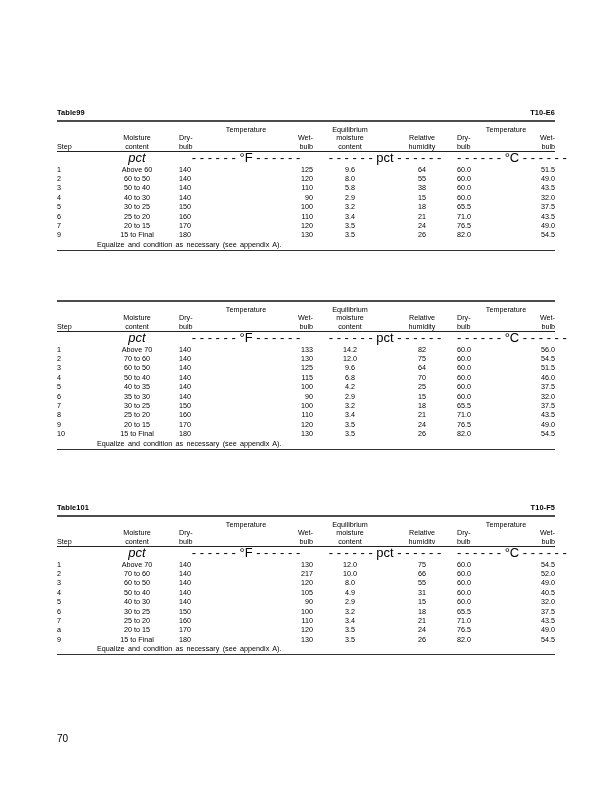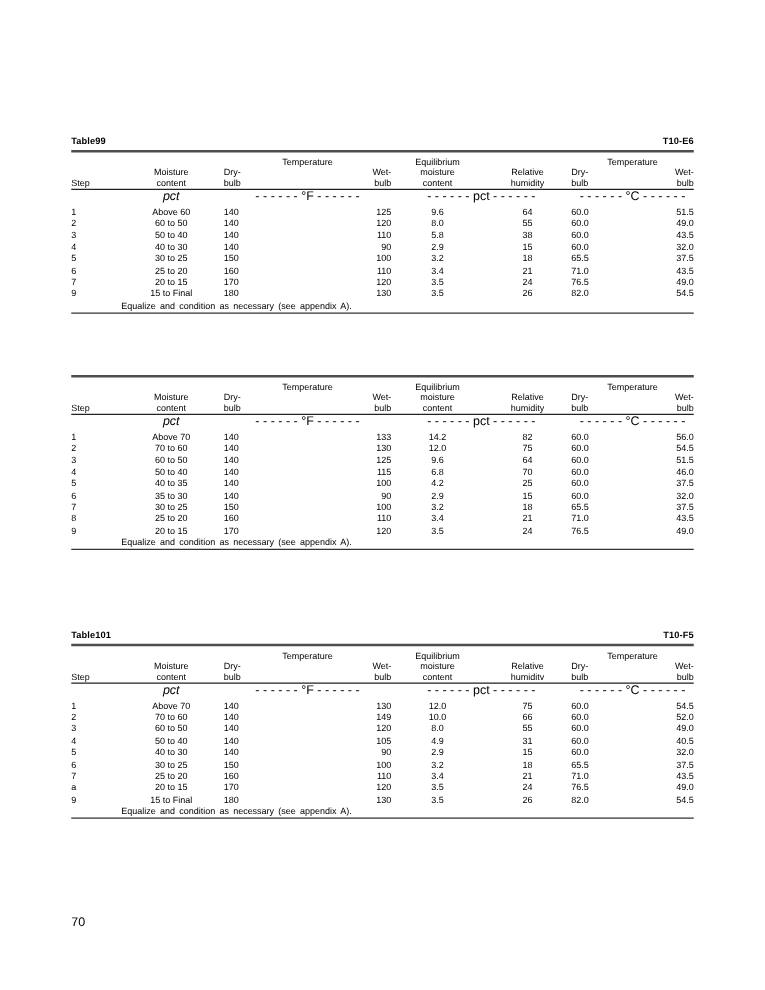--- a/index.html
+++ b/index.html
@@ -91,21 +91,21 @@
     font-weight: bold;
     font-size: 7.2px;
     line-height: 8.6px;
   }
 
   .ctr { text-align: center; }
   .lft { text-align: left; }
   .rgt { text-align: right; }
 
   .unit-row td {
-    font-size: 10px;
+    font-size: 13px;
     line-height: 12.5px;
     font-style: italic;
     text-align: center;
     white-space: nowrap;
   }
   .unit-row td.plain { font-style: normal; }
 
   .data-row td {
     font-size: 7.2px;
     line-height: 9.35px;
@@ -441,20 +441,30 @@
           </tr>
           <tr class="data-row">
             <td class="lft">9</td>
             <td class="ctr">20 to 15</td>
             <td class="lft">170</td>
             <td class="rgt">120</td>
             <td class="ctr">3.5</td>
             <td class="ctr">24</td>
             <td class="lft">76.5</td>
             <td class="rgt">49.0</td>
+          </tr>
+          <tr class="data-row">
+            <td class="lft">10</td>
+            <td class="ctr">15 to Final</td>
+            <td class="lft">180</td>
+            <td class="rgt">130</td>
+            <td class="ctr">3.5</td>
+            <td class="ctr">26</td>
+            <td class="lft">82.0</td>
+            <td class="rgt">54.5</td>
           </tr>
         </tbody>
       </table>
       <div class="note">Equalize and condition as necessary (see appendix A).</div>
       <div class="rule-bottom"></div>
     </div>
   <div class="table-block" id="block-2" style="top:503px;">
       <div class="caption-row">
         <span>Table101</span>
         <span>T10-F5</span>
@@ -532,21 +542,21 @@
             <td class="rgt">130</td>
             <td class="ctr">12.0</td>
             <td class="ctr">75</td>
             <td class="lft">60.0</td>
             <td class="rgt">54.5</td>
           </tr>
           <tr class="data-row">
             <td class="lft">2</td>
             <td class="ctr">70 to 60</td>
             <td class="lft">140</td>
-            <td class="rgt">149</td>
+            <td class="rgt">217</td>
             <td class="ctr">10.0</td>
             <td class="ctr">66</td>
             <td class="lft">60.0</td>
             <td class="rgt">52.0</td>
           </tr>
           <tr class="data-row">
             <td class="lft">3</td>
             <td class="ctr">60 to 50</td>
             <td class="lft">140</td>
             <td class="rgt">120</td>

